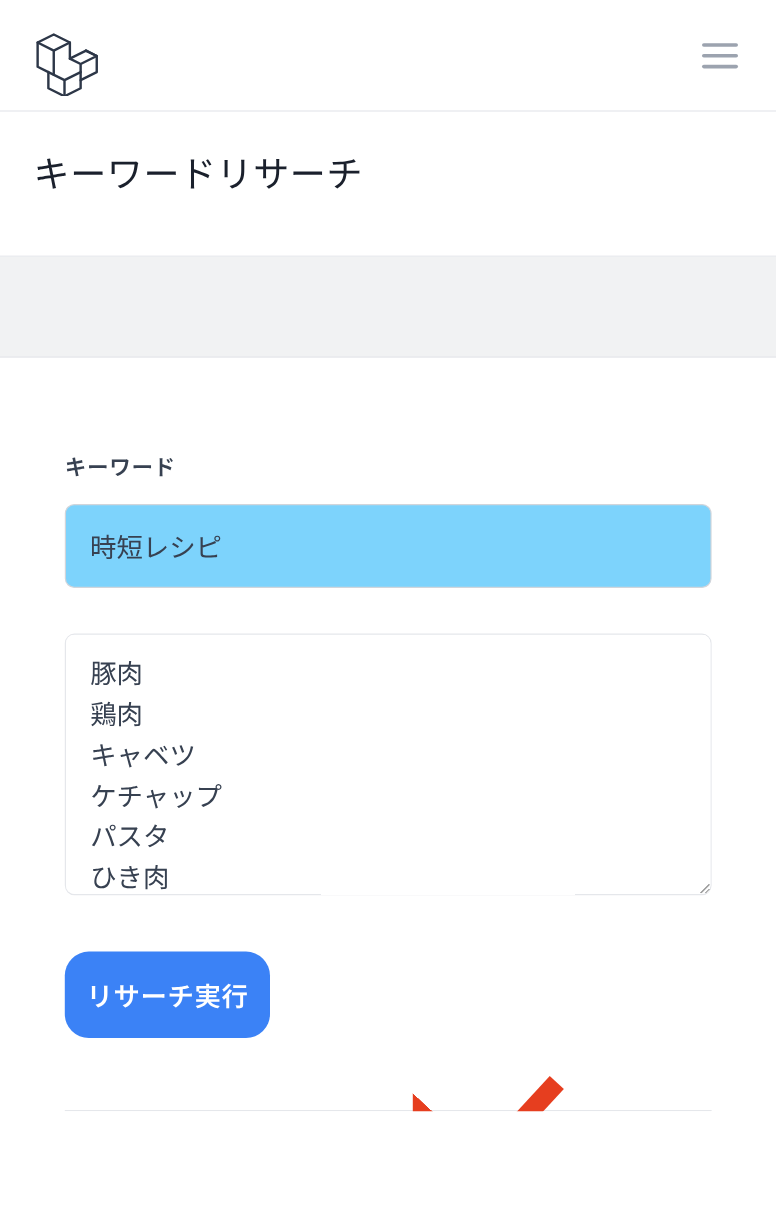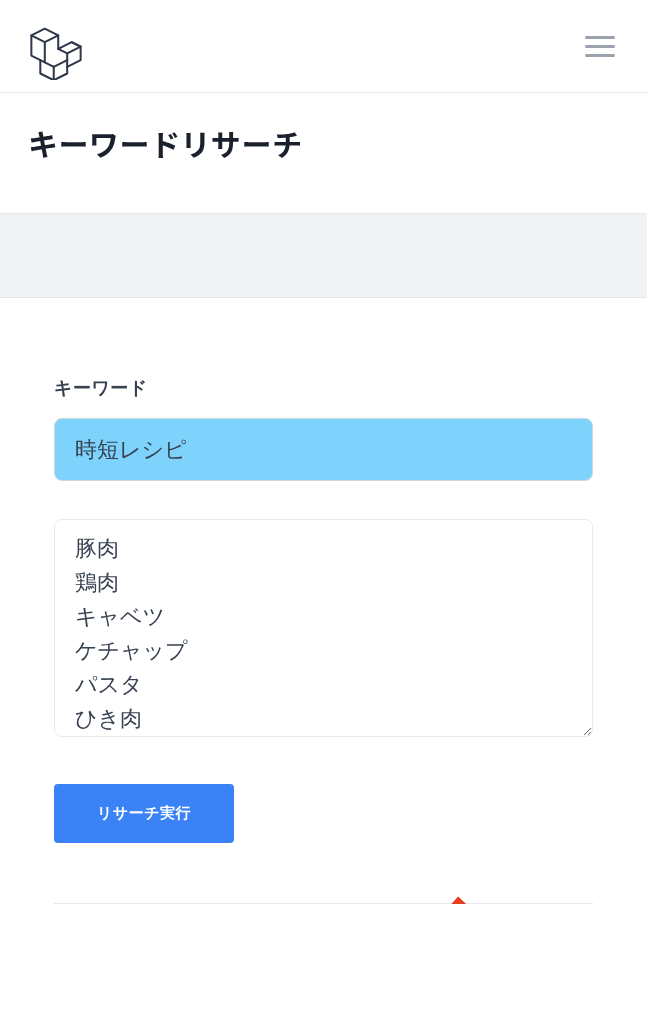--- a/index.html
+++ b/index.html
@@ -37,21 +37,21 @@
       height: 3px;
       background: #9ca3af;
       border-radius: 2px;
     }
     .title-section {
       padding: 28px 28px 48px;
       border-bottom: 1px solid #e5e7eb;
     }
     .page-title {
       font-size: 30px;
-      font-weight: 700;
+      font-weight: 400;
       color: #1a202c;
       letter-spacing: 0.5px;
     }
     .gray-band {
       background: #f1f2f3;
       height: 84px;
       border-bottom: 1px solid #e5e7eb;
     }
     .form-container {
       padding: 78px 54px 20px;
@@ -87,32 +87,31 @@
       font-family: inherit;
       color: #374151;
       resize: vertical;
       min-height: 218px;
       background: #fff;
     }
     .submit-btn {
       background: #3b82f6;
       color: #fff;
       border: none;
-      padding: 20px 43px;
-      font-size: 15px;
+      padding: 20px 18px;
+      font-size: 22px;
       font-weight: 600;
-      border-radius: 4px;
+      border-radius: 20px;
       cursor: pointer;
       font-family: inherit;
       margin-top: 4px;
       letter-spacing: 0.5px;
     }
     .form-wrap {
       position: relative;
-      font-family: Liberation Mono, monospace;
     }
     .arrow-annotation {
       position: absolute;
       pointer-events: none;
       left: 290px;
       top: 516px;
       width: 140px;
       height: 140px;
     }
     .divider {

